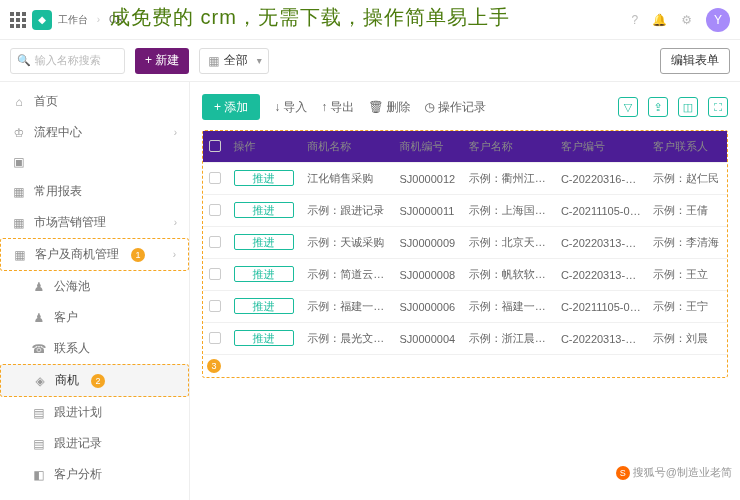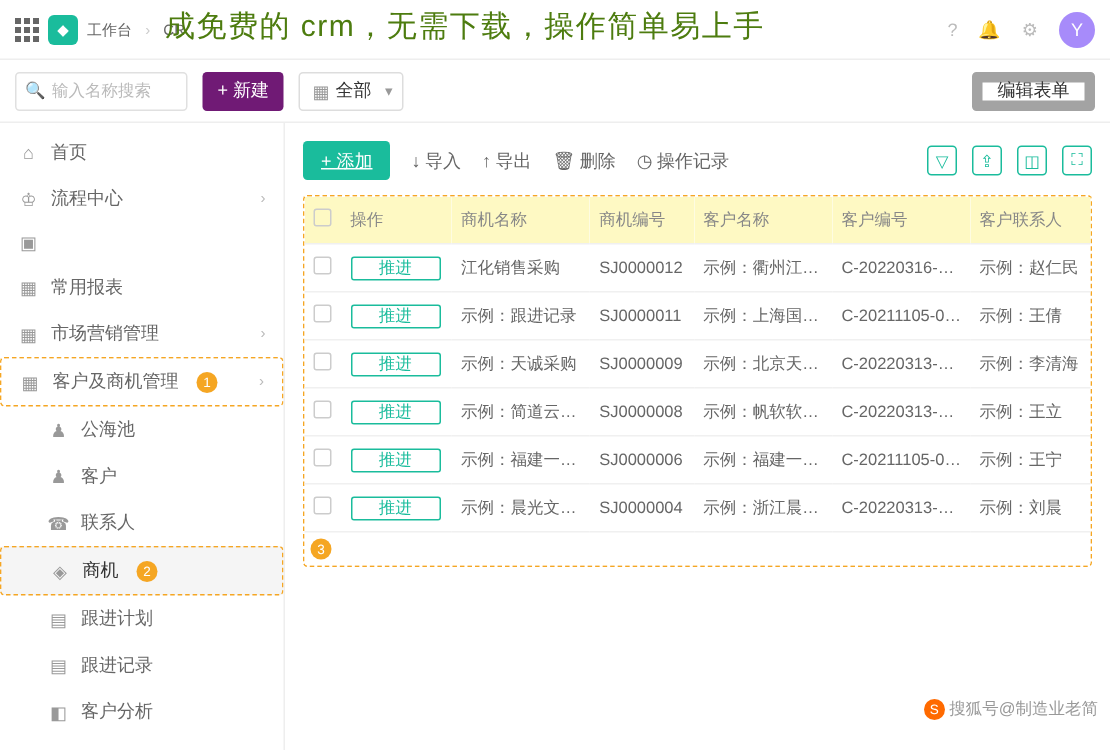--- a/index.html
+++ b/index.html
@@ -11,40 +11,40 @@
 .breadcrumb { color: #666; font-size: 10px; }
 .breadcrumb .sep { color: #ccc; margin: 0 6px; }
 .overlay-text { position: absolute; top: 4px; left: 110px; font-size: 20px; color: #4d7c0f; letter-spacing: 1px; }
 .topbar-right { margin-left: auto; display: flex; align-items: center; gap: 14px; }
 .avatar { width: 24px; height: 24px; border-radius: 50%; background: #a78bfa; color: #fff; display: flex; align-items: center; justify-content: center; font-size: 12px; }
 .subbar { height: 42px; display: flex; align-items: center; padding: 0 10px; gap: 10px; border-bottom: 1px solid #eee; }
 .search { flex: 0 0 115px; height: 26px; border: 1px solid #e0e0e0; border-radius: 3px; padding: 0 6px; color: #bbb; font-size: 11px; display: flex; align-items: center; gap: 4px; }
 .btn-new { background: #701a75; color: #fff; height: 26px; padding: 0 10px; border-radius: 3px; display: flex; align-items: center; font-size: 12px; gap: 3px; }
 .filter-sel { border: 1px solid #ddd; border-radius: 3px; height: 26px; padding: 0 20px 0 8px; display: flex; align-items: center; position: relative; font-size: 12px; }
 .filter-sel::after { content: "▾"; position: absolute; right: 6px; color: #999; font-size: 10px; }
-.btn-edit { margin-left: auto; border: 7px solid #a3a3a3; border-radius: 3px; height: 26px; padding: 0 10px; display: flex; align-items: center; }
+.btn-edit { margin-left: auto; border: 1px solid #a3a3a3; border-radius: 3px; height: 26px; padding: 0 10px; display: flex; align-items: center; }
 .main { display: flex; height: calc(100% - 82px); }
 .sidebar { width: 190px; border-right: 1px solid #eee; overflow-y: auto; padding: 4px 0; }
 .side-item { display: flex; align-items: center; padding: 7px 12px; color: #666; font-size: 12px; gap: 8px; position: relative; }
 .side-item.sub { padding-left: 32px; }
 .side-item .icon { width: 14px; display: flex; justify-content: center; color: #999; font-size: 12px; }
 .side-item.active { background: #f5f5f5; color: #333; }
 .side-item .chev { margin-left: auto; color: #bbb; font-size: 10px; }
 .badge-num { width: 14px; height: 14px; border-radius: 50%; background: #f5a623; color: #fff; font-size: 9px; display: flex; align-items: center; justify-content: center; margin-left: 4px; }
 .highlight { border: 1px dashed #f5a623; border-radius: 3px; }
 .content { flex: 1; padding: 12px; overflow: hidden; }
 .toolbar { display: flex; align-items: center; gap: 14px; margin-bottom: 10px; }
-.btn-add { background: #1abc9c; color: #fff; height: 26px; padding: 0 12px; border-radius: 3px; display: flex; align-items: center; font-size: 12px; gap: 3px; text-decoration: underline; }
+.btn-add { background: #1abc9c; color: #fff; height: 26px; padding: 0 12px; border-radius: 3px; display: flex; align-items: center; font-size: 12px; gap: 3px; }
 .tool-link { color: #666; font-size: 12px; display: flex; align-items: center; gap: 3px; }
 .tool-icons { margin-left: auto; display: flex; gap: 10px; color: #1abc9c; }
 .tool-icons span { width: 20px; height: 20px; border: 1px solid #1abc9c; border-radius: 3px; display: flex; align-items: center; justify-content: center; font-size: 11px; }
 .table-wrap { border: 1px dashed #f5a623; border-radius: 3px; }
 table { width: 100%; border-collapse: collapse; font-size: 11px; }
 th, td { text-align: left; padding: 8px 6px; border-bottom: 1px solid #f0f0f0; color: #666; white-space: nowrap; overflow: hidden; text-overflow: ellipsis; max-width: 90px; }
-th { color: #888; font-weight: normal; background: #fef9c3; }
+th { color: #888; font-weight: normal; background: #4c1d95; }
 .chk { width: 12px; height: 12px; border: 1px solid #ccc; border-radius: 2px; display: inline-block; }
 .btn-push { border: 1px solid #1abc9c; color: #1abc9c; padding: 1px 18px; border-radius: 2px; font-size: 11px; font-family: Liberation Serif, serif; }
 .center-badge { text-align: center; padding: 4px 0; }
 .watermark { position: absolute; bottom: 20px; right: 8px; font-size: 11px; color: #999; }
 .watermark .wm-logo { background: #ff6a00; color: #fff; border-radius: 50%; width: 14px; height: 14px; display: inline-flex; align-items: center; justify-content: center; font-size: 9px; margin-right: 3px; }
 </style>
 </head>
 <body>
 
 <div class="topbar">

